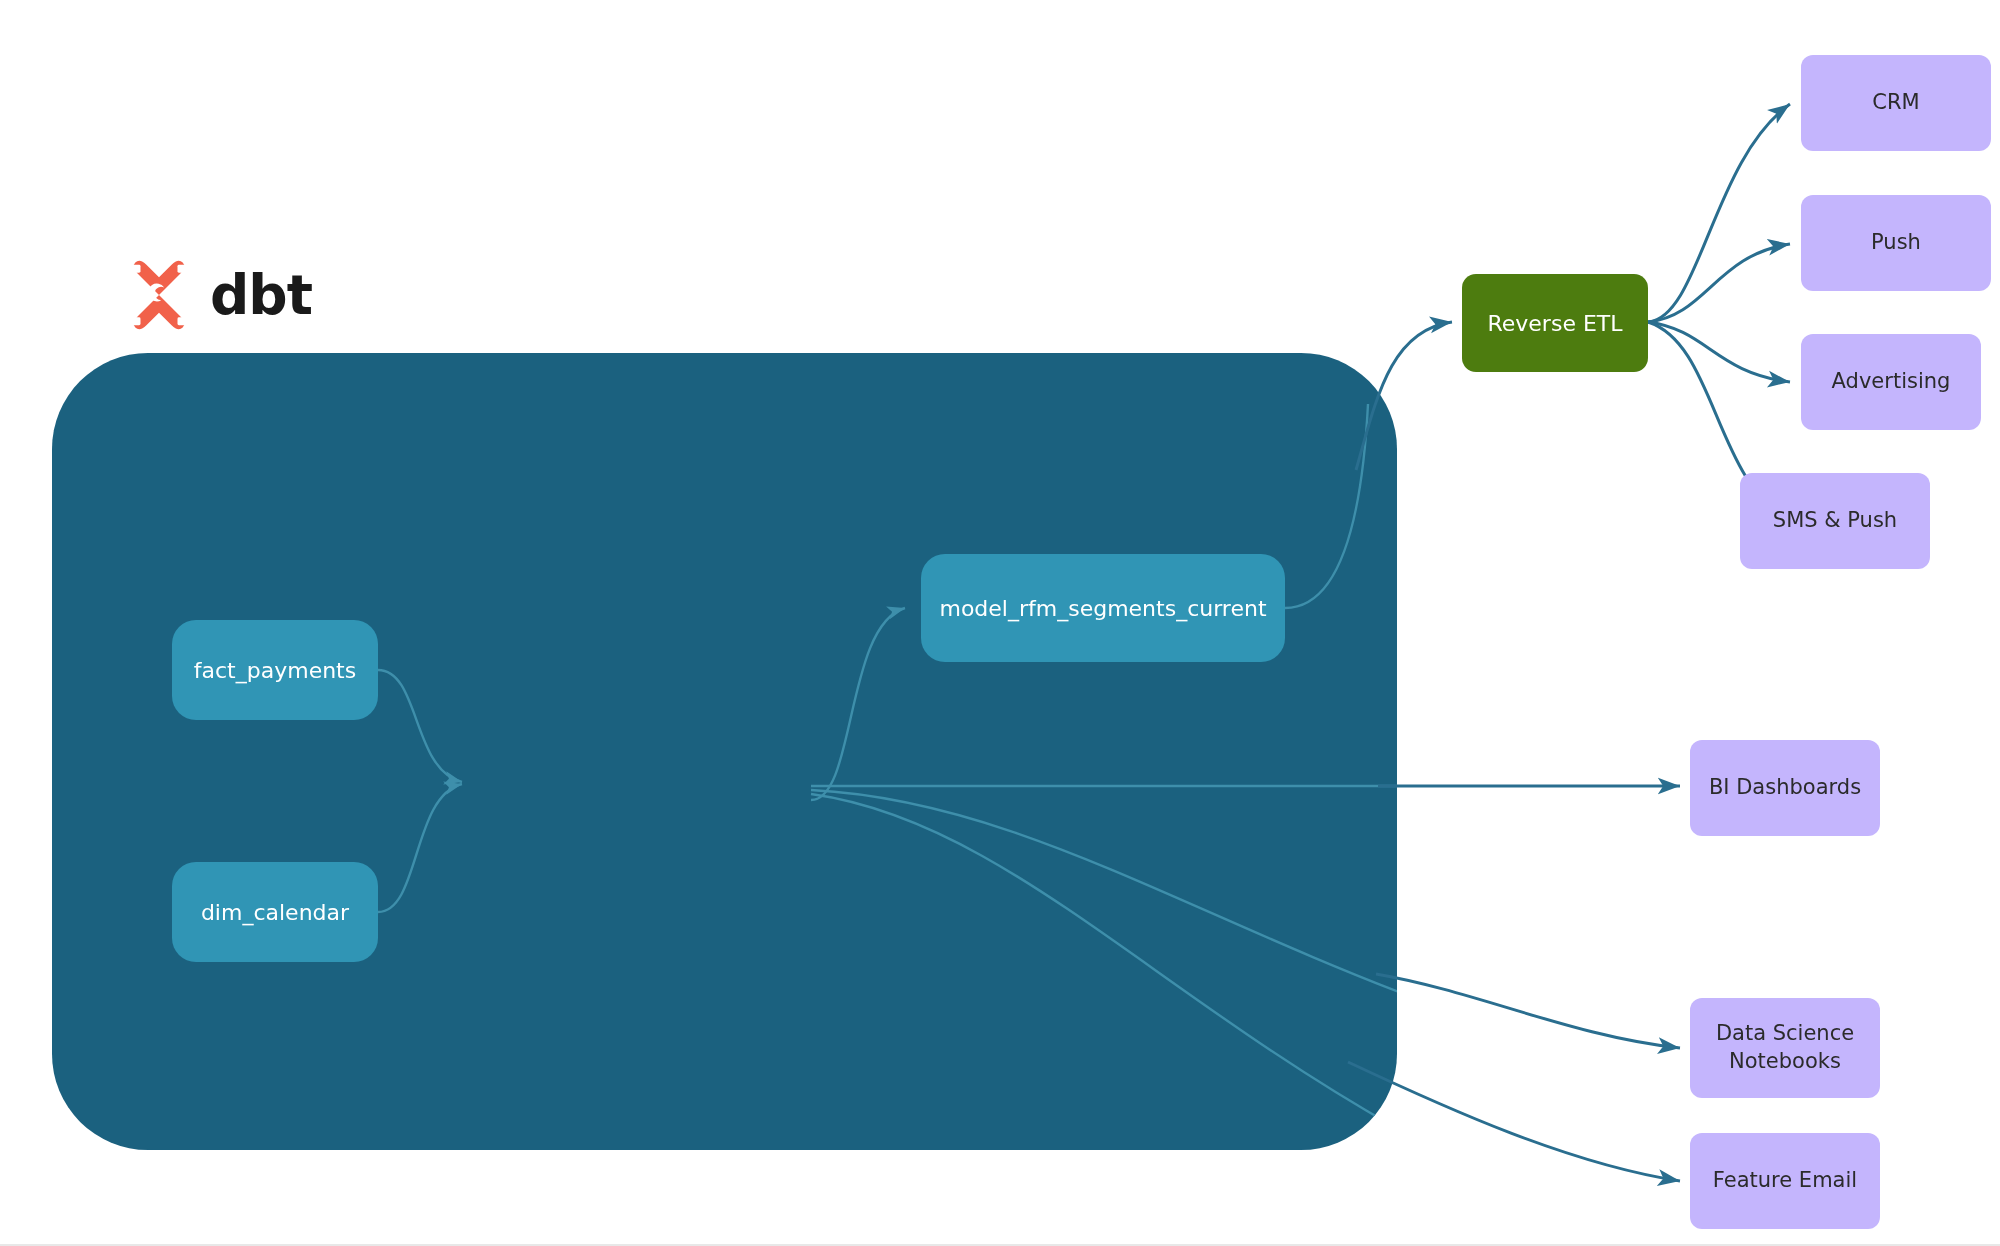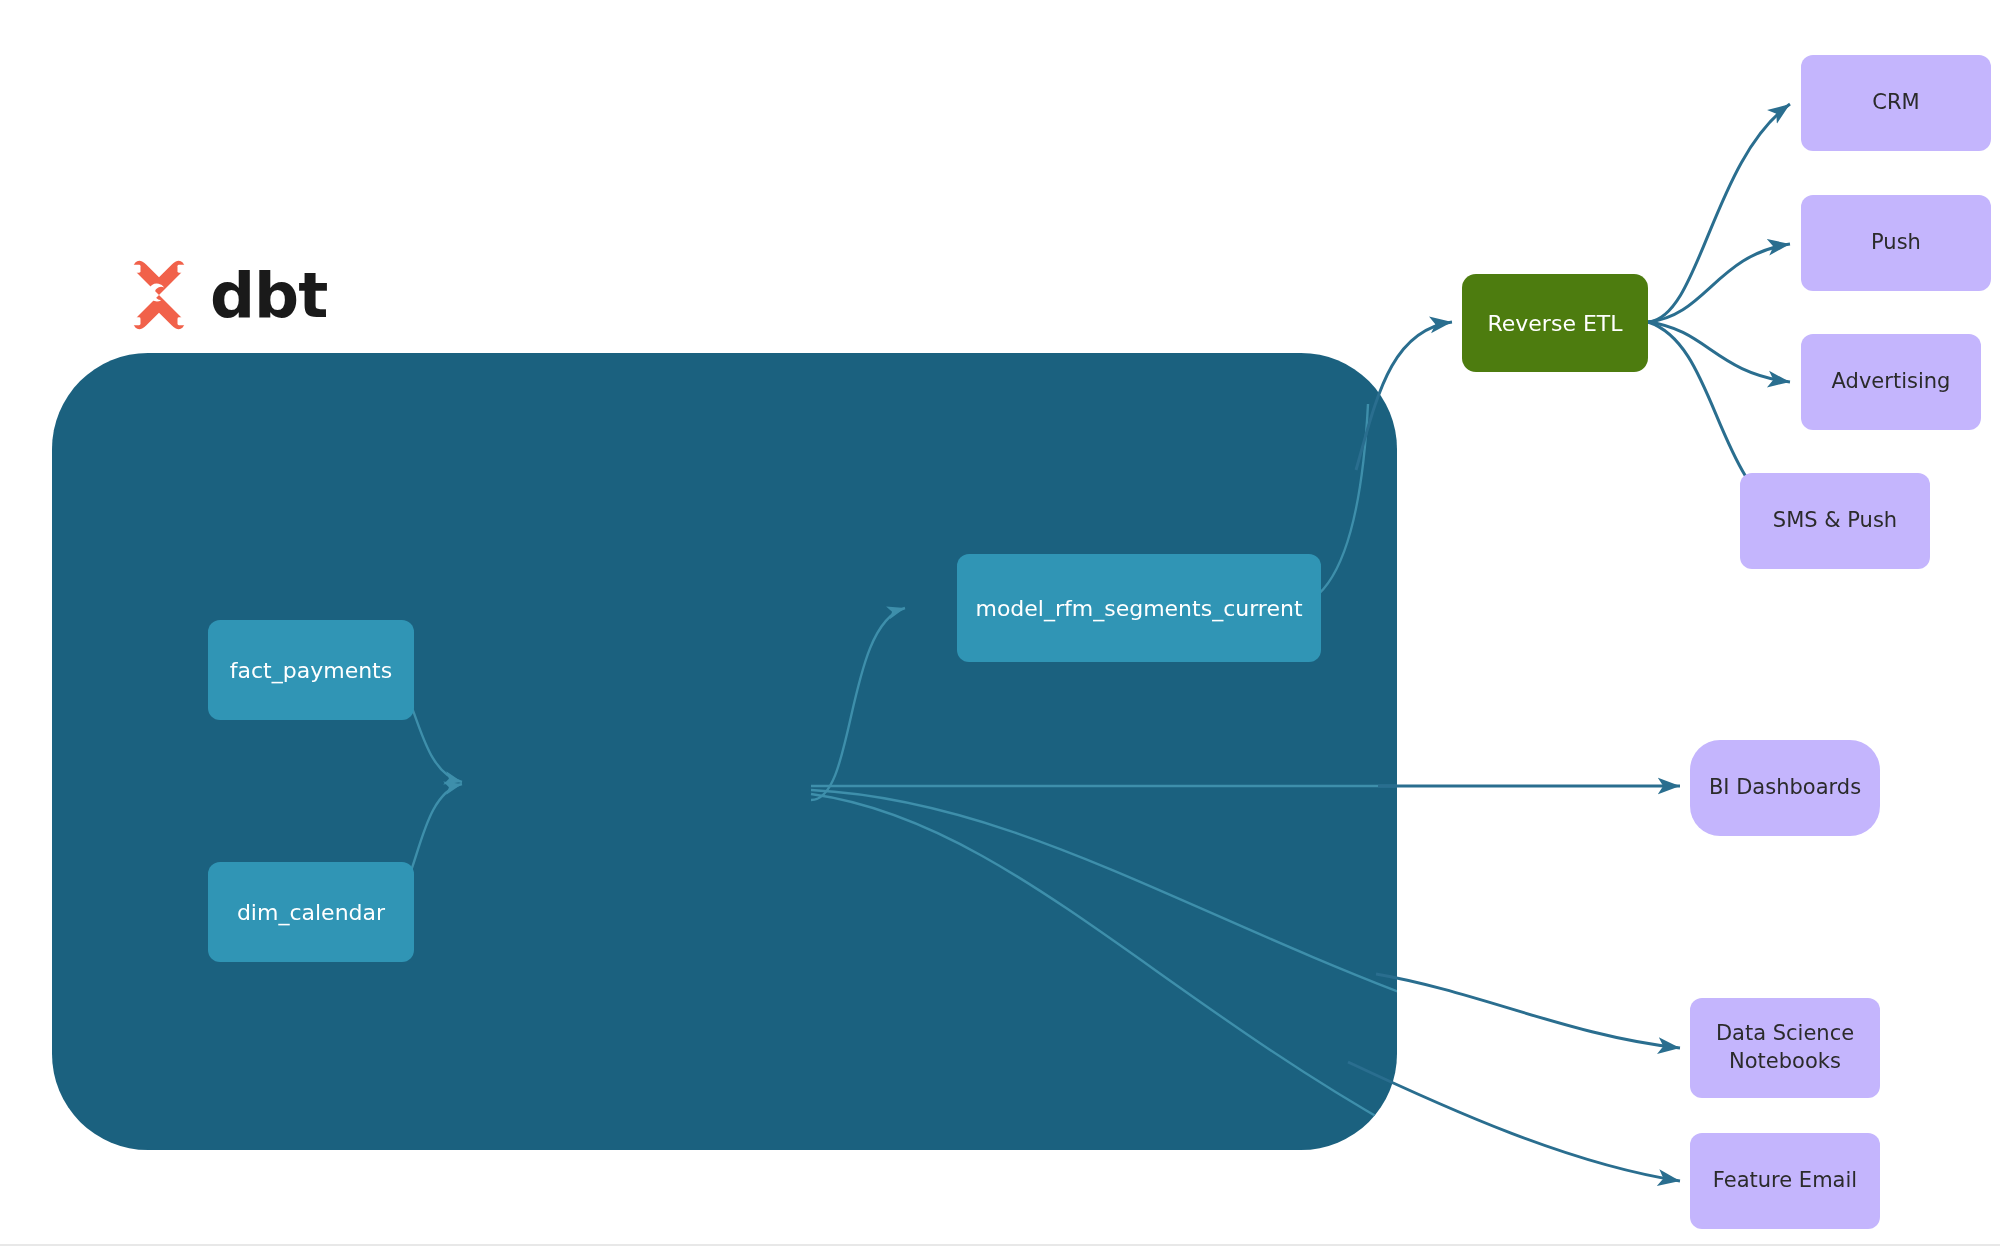--- a/index.html
+++ b/index.html
@@ -25,21 +25,21 @@
     position: absolute;
     left: 122px;
     top: 258px;
     display: flex;
     align-items: center;
     gap: 14px;
   }
   #dbt-logo .mark { width: 74px; height: 74px; display: block; }
   #dbt-logo .wordmark {
     font-family: "DejaVu Sans", "Liberation Sans", sans-serif;
-    font-size: 63px;
+    font-size: 55px;
     font-weight: 700;
     color: #1a1a1a;
     letter-spacing: -1px;
     line-height: 1;
   }
 
   
   #warehouse {
     position: absolute;
     left: 52px;
@@ -65,25 +65,24 @@
     position: absolute;
     display: flex;
     align-items: center;
     justify-content: center;
     text-align: center;
     box-sizing: border-box;
     z-index: 6;
   }
   .node-model {
     background: #3095b5;
-    border-radius: 12px;
+    border-radius: 24px;
     color: #ffffff;
     font-size: 22px;
     font-weight: 400;
-    margin-left: 36px;
   }
   .node-green {
     background: #4d7c0f;
     border-radius: 14px;
     color: #ffffff;
     font-size: 22px;
     font-weight: 400;
   }
   .node-grey {
     background: #c4b5fd;
@@ -97,21 +96,21 @@
   #node-fact_payments        { left: 172px;  top: 620px;  width: 206px; height: 100px; }
   #node-dim_calendar         { left: 172px;  top: 862px;  width: 206px; height: 100px; }
   #node-model_rfm_segments_hist    { left: 473px;  top: 728px;  width: 338px; height: 108px; }
   #node-model_rfm_segments_current { left: 921px;  top: 554px;  width: 364px; height: 108px; }
   #node-reverse_etl          { left: 1462px; top: 274px;  width: 186px; height: 98px; }
 
   #node-crm            { left: 1801px; top: 55px;   width: 190px; height: 96px; }
   #node-email          { left: 1801px; top: 195px;  width: 190px; height: 96px; }
   #node-advertising    { left: 1801px; top: 334px;  width: 180px; height: 96px; }
   #node-sms_push       { left: 1740px; top: 473px;  width: 190px; height: 96px; }
-  #node-bi_dashboards  { left: 1690px; top: 740px;  width: 190px; height: 96px; border-radius: 30px; }
+  #node-bi_dashboards  { left: 1690px; top: 740px;  width: 190px; height: 96px; }
   #node-ds_notebooks   { left: 1690px; top: 998px;  width: 190px; height: 100px; }
   #node-feature_store  { left: 1690px; top: 1133px; width: 190px; height: 96px; }
 
   .node-label { display: block; padding: 0 10px; }
 </style>
 </head>
 <body>
 
 <div id="canvas">
 

